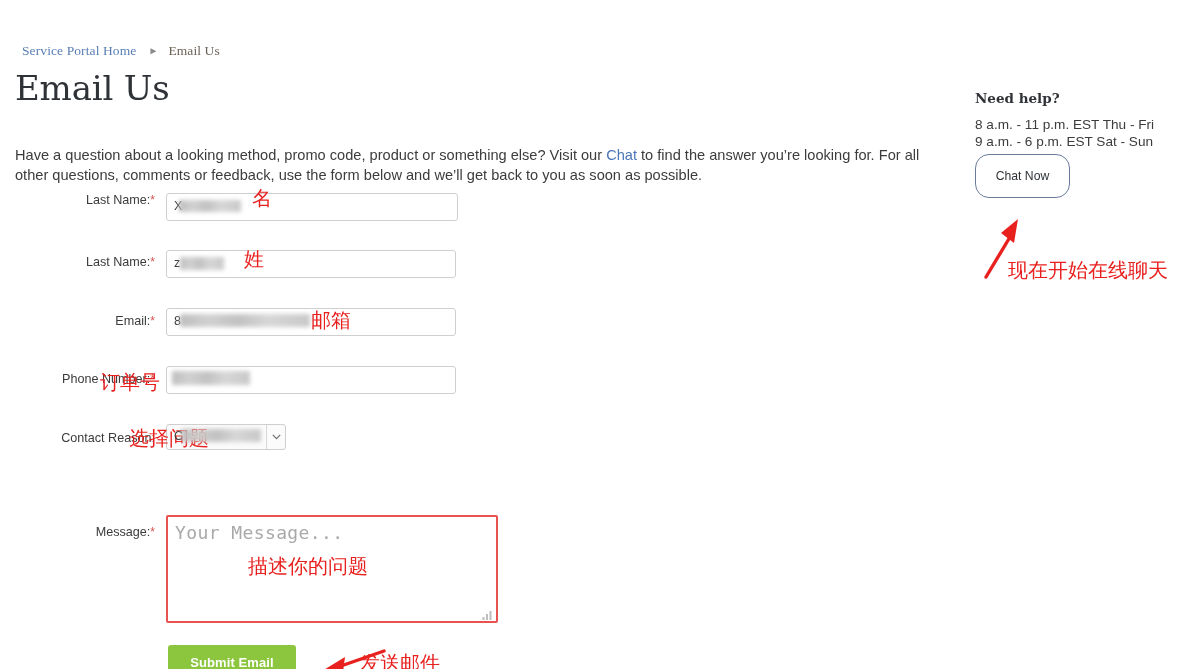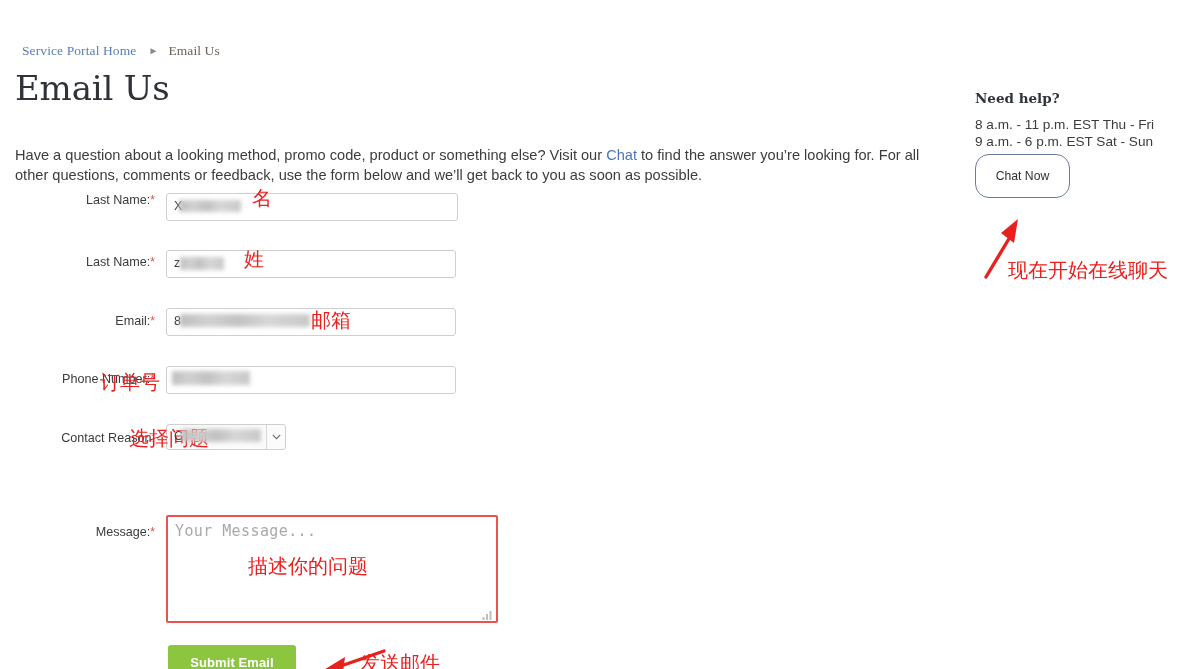--- a/index.html
+++ b/index.html
@@ -169,21 +169,21 @@
     height: 108px;
     border: 2px solid #e8534f;
     border-radius: 2px;
     background: #ffffff;
   }
   .msg-placeholder {
     position: absolute;
     left: 7px;
     top: 5px;
     font-family: "DejaVu Sans Mono", "Liberation Mono", monospace;
-    font-size: 15px;
+    font-size: 18px;
     color: #a9a9a9;
     letter-spacing: .4px;
   }
   .resize-grip {
     position: absolute;
     right: 3px;
     bottom: 3px;
     width: 11px;
     height: 11px;
   }

